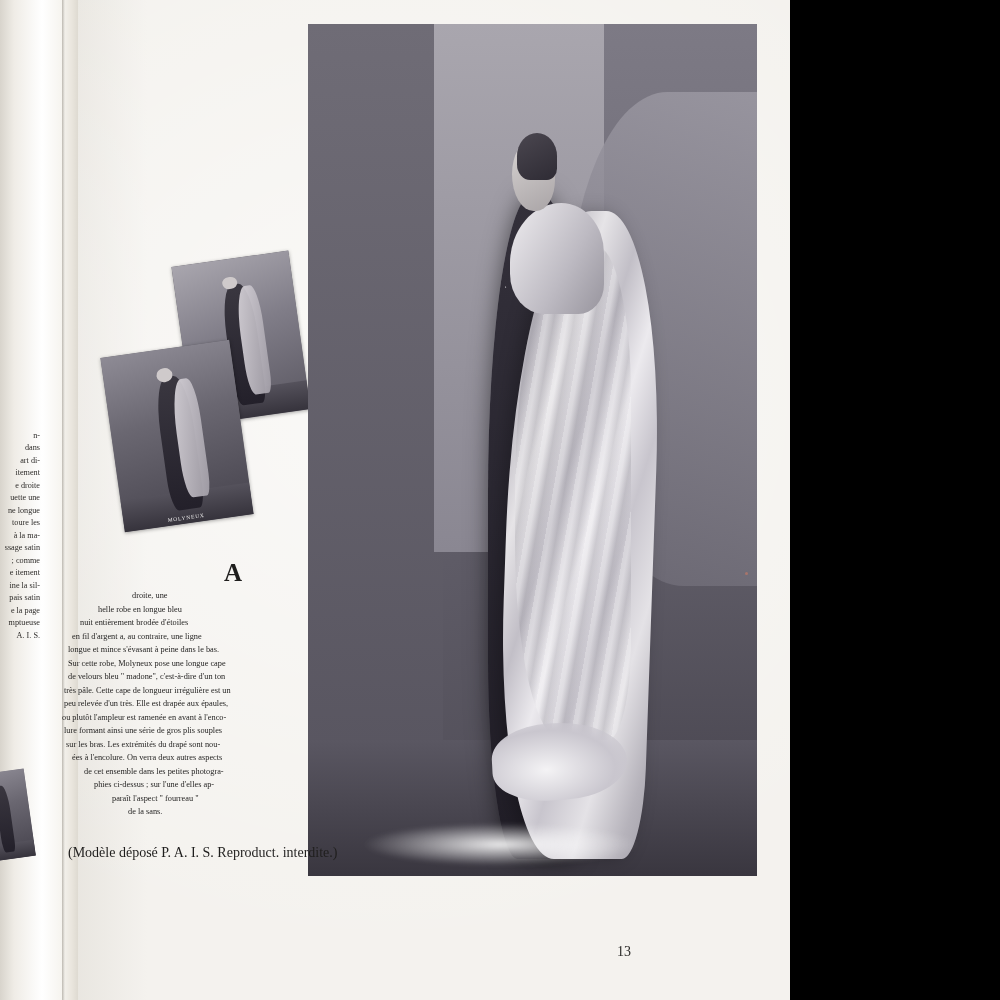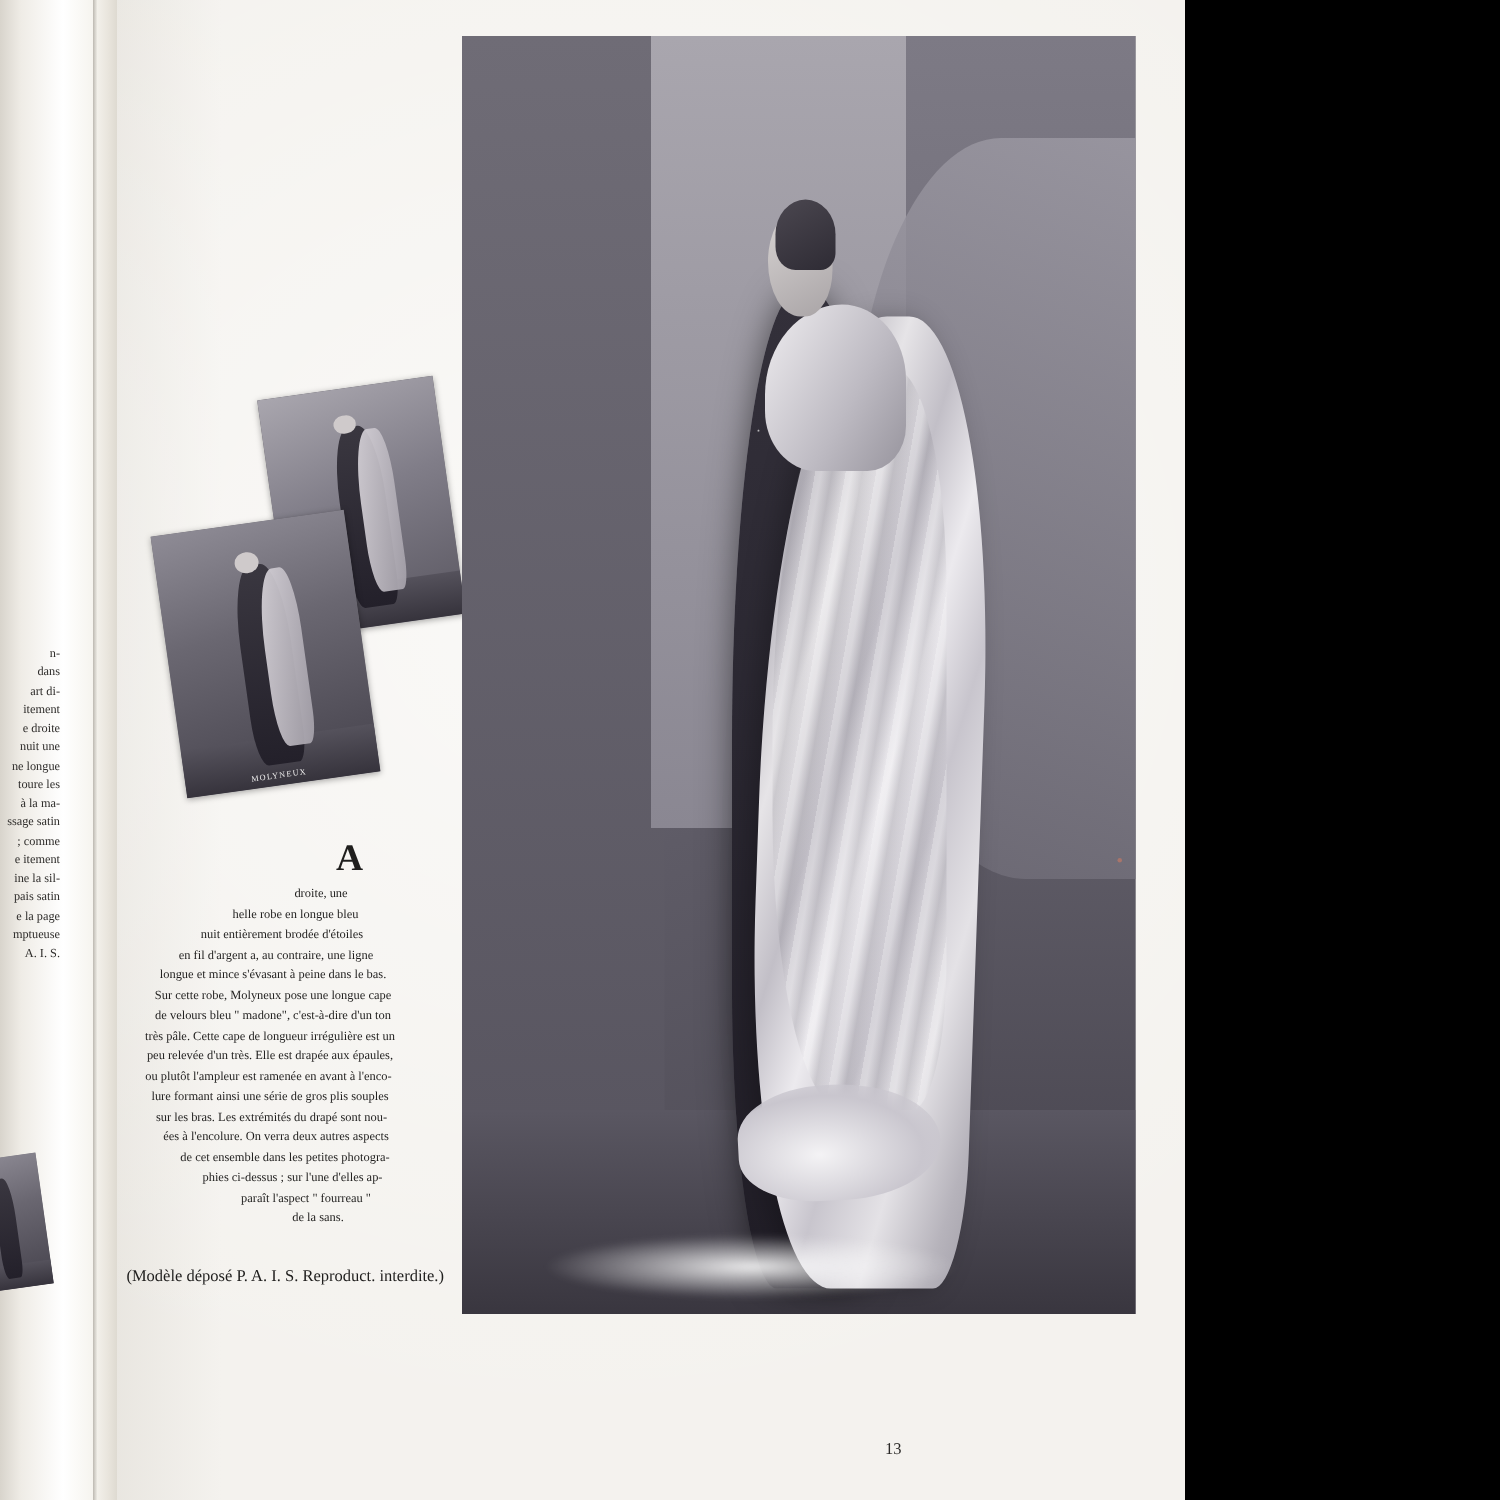--- a/index.html
+++ b/index.html
@@ -320,38 +320,37 @@
     margin-bottom: 4px;
     font-family: "Liberation Serif", serif;
   }
   .body-text {
     font-size: 8.3px;
     line-height: 1.63;
     text-align: justify;
     font-family: "Liberation Serif", serif;
   }
   .ln { display: block; white-space: nowrap; }
-  .c { text-align: center; }
+  .c { }
   .deposit {
     margin-top: 26px;
-    font-size: 11px;
+    font-size: 14px;
     color: #1f1e1d;
     white-space: nowrap;
     font-family: "Liberation Serif", serif;
     text-align: right;
   }
 
   .folio {
     position: absolute;
-    left: 590px;
+    left: 617px;
     top: 944px;
-    font-size: 11px;
+    font-size: 14px;
     color: #2a2927;
     font-family: "Liberation Serif", serif;
-    margin-top: 16px;
   }
 
   .speck {
     position: absolute;
     left: 745px; top: 572px;
     width: 3px; height: 3px;
     border-radius: 50%;
     background: #a8756b;
   }
 </style>
@@ -367,21 +366,21 @@
   <div class="gutter">
     <div class="gutter-edge"></div>
   </div>
 
   <div class="left-col">
     <div>n-</div>
     <div>dans</div>
     <div>art di-</div>
     <div>itement</div>
     <div>e  droite</div>
-    <div>nuit une</div>
+    <div>uette une</div>
     <div>ne longue</div>
     <div>toure les</div>
     <div>à la ma-</div>
     <div>ssage satin</div>
     <div>; comme</div>
     <div>e itement</div>
     <div>ine la sil-</div>
     <div>pais satin</div>
     <div>e la page</div>
     <div>mptueuse</div>

